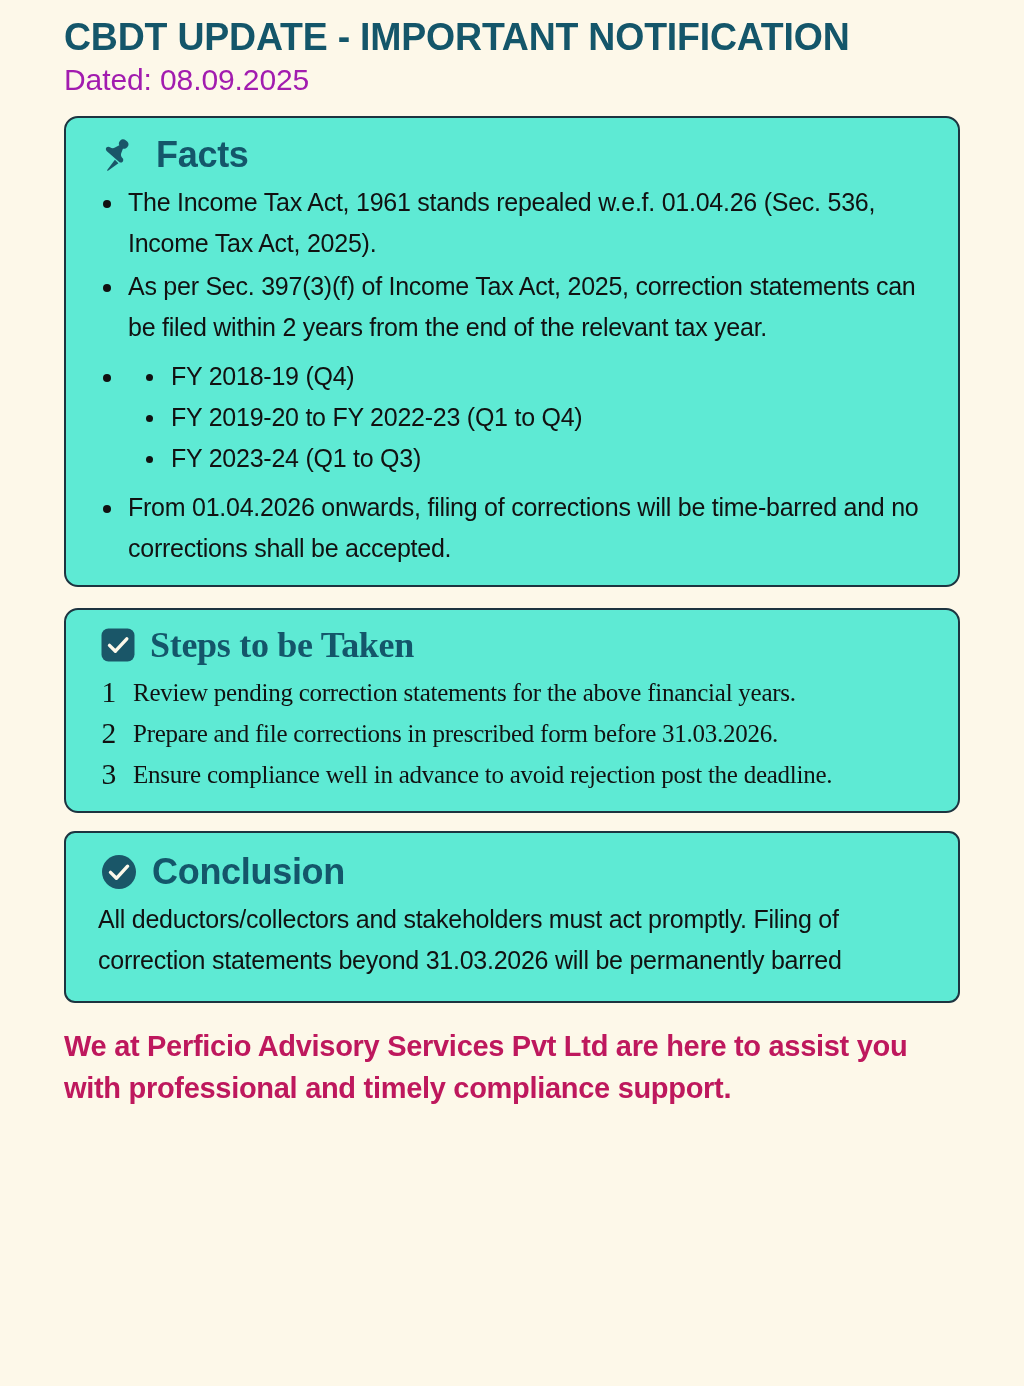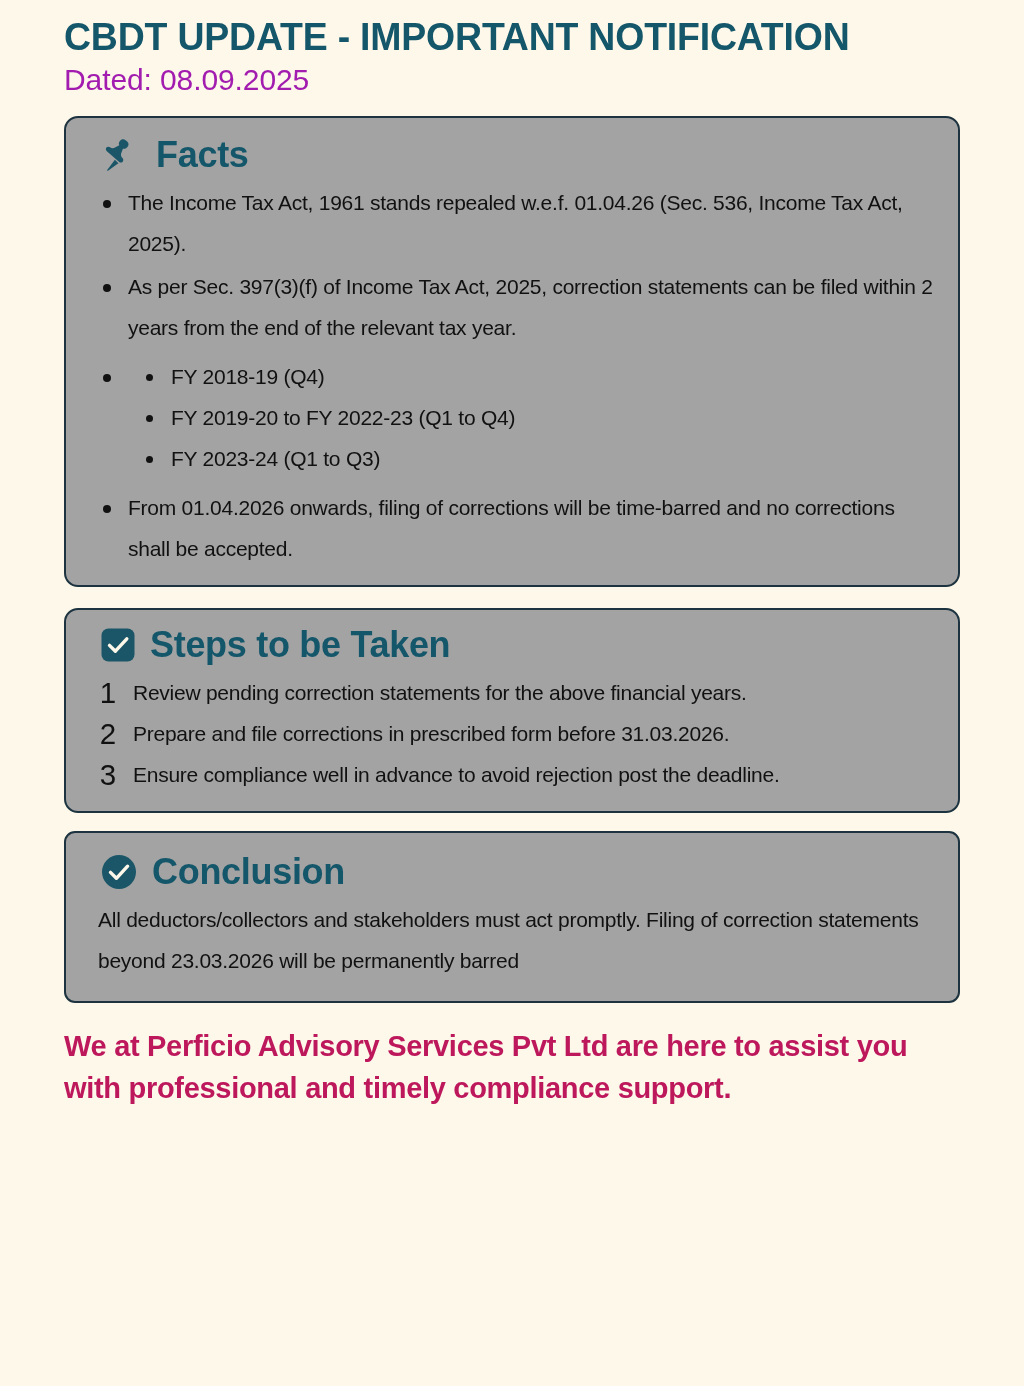--- a/index.html
+++ b/index.html
@@ -44,27 +44,27 @@
     font-weight: 400;
     color: #a21caf;
     margin-top: 1px;
     letter-spacing: -0.1px;
   }
 
   
   .card {
     border: 2.4px solid #1d3440;
     border-radius: 14px;
-    background: #a3a3a3;
+    background: #5eead4;
     box-sizing: border-box;
     margin-top: 20px;
     padding: 12px 22px 16px 22px;
   }
   #card-facts { margin-top: 17px; padding-bottom: 14px; }
-  #card-steps { margin-top: 21px; padding: 10px 22px 16px 22px; }
+  #card-steps { margin-top: 21px; padding: 10px 22px 16px 22px; font-family: Liberation Serif, serif; }
   #card-conclusion { margin-top: 18px; padding: 14px 22px 20px 22px; border-radius: 11px; }
 
   .card-head {
     display: flex;
     align-items: center;
     gap: 14px;
     margin: 4px 0 6px 12px;
   }
   .card-head .heading {
     font-size: 36px;
@@ -82,21 +82,21 @@
     flex: 0 0 auto;
   }
   .icon-pin { width: 40px; height: 40px; margin-left: 2px; }
   .icon-checkbox { width: 36px; height: 36px; }
   .icon-circlecheck { width: 38px; height: 38px; }
 
   
   .body-text,
   ul.bullets,
   ol.steps {
-    font-size: 21px;
+    font-size: 25px;
     line-height: 41px;
     letter-spacing: -0.25px;
     color: #111111;
   }
 
   ul.bullets {
     list-style: none;
     margin: 0;
     padding: 0;
   }
@@ -234,21 +234,21 @@
   <div class="card" id="card-conclusion">
     <div class="card-head">
       <span class="icon icon-circlecheck">
         <svg viewBox="0 0 38 38" width="38" height="38" aria-hidden="true">
           <circle cx="19" cy="19" r="17" fill="#1a5668"></circle>
           <path d="M10.5 19.4 L16.4 25.3 L27.6 13.2" fill="none" stroke="#fdf8e9" stroke-width="3.4" stroke-linecap="round" stroke-linejoin="round"></path>
         </svg>
       </span>
       <span class="heading">Conclusion</span>
     </div>
-    <p class="body-text">All deductors/collectors and stakeholders must act promptly. Filing of correction statements beyond 23.03.2026 will be permanently barred</p>
+    <p class="body-text">All deductors/collectors and stakeholders must act promptly. Filing of correction statements beyond 31.03.2026 will be permanently barred</p>
   </div>
 
   <div class="footer">
     <div class="line">We at Perficio Advisory Services Pvt Ltd are here to assist you</div>
     <div class="line">with professional and timely compliance support.</div>
   </div>
 
 </div>
 
 </body></html>

